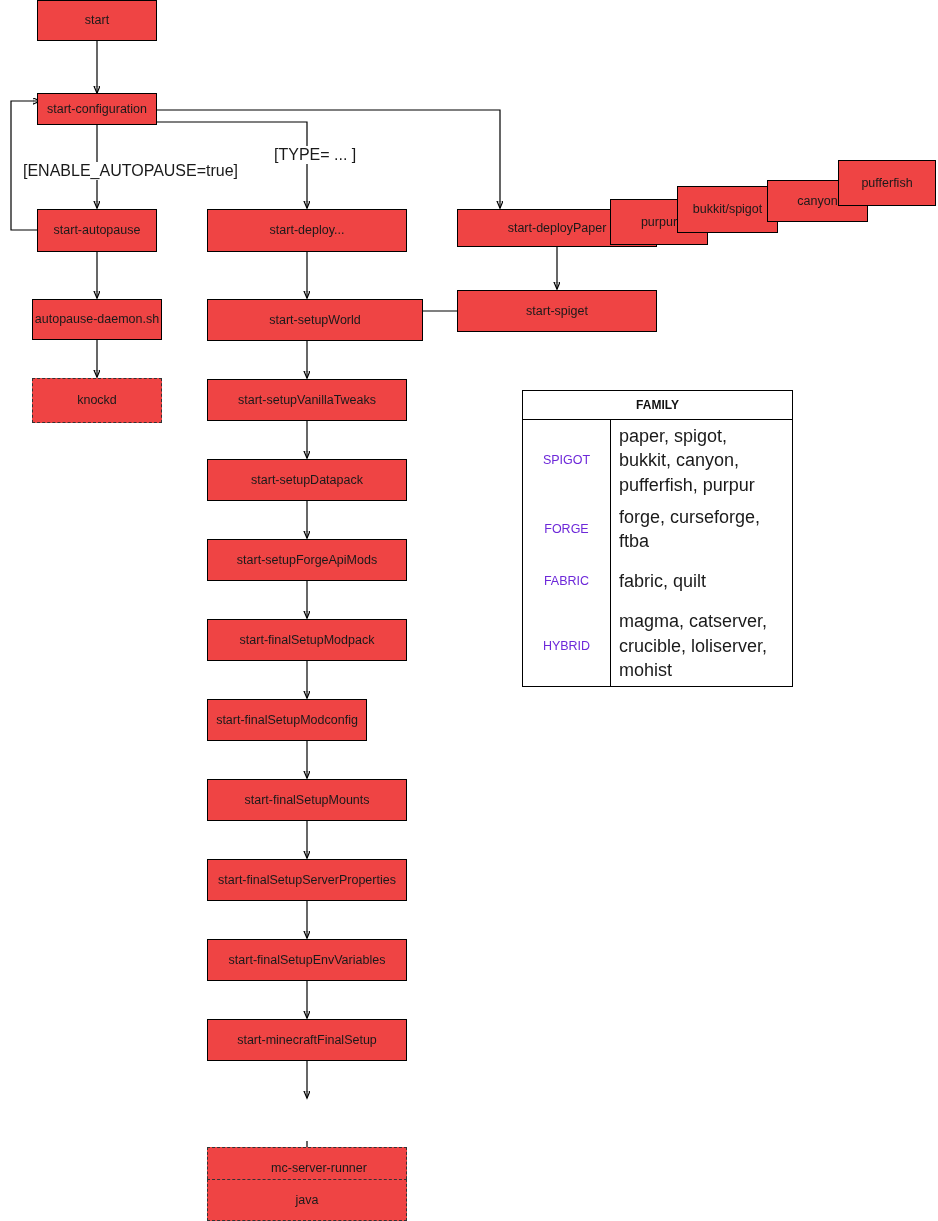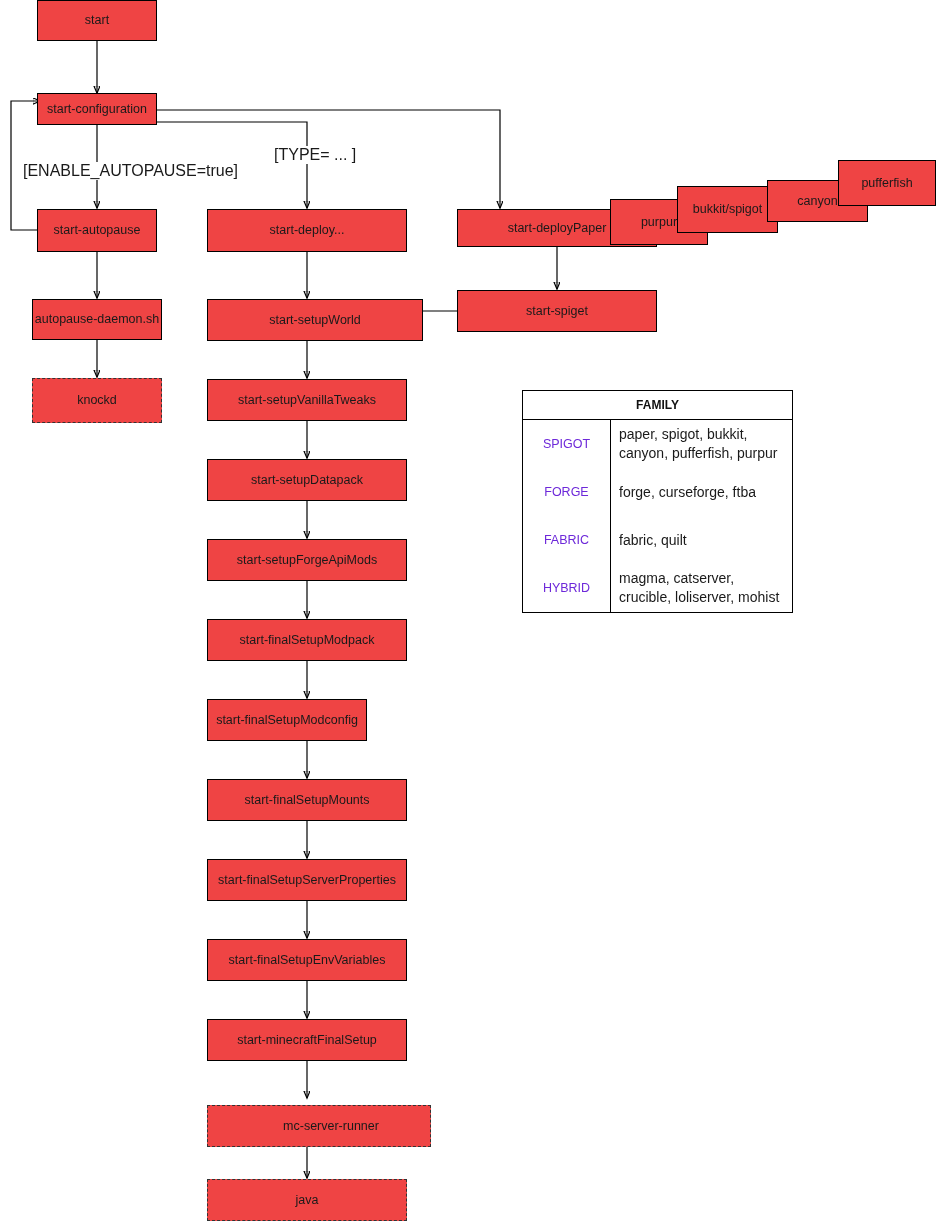--- a/index.html
+++ b/index.html
@@ -91,21 +91,21 @@
     justify-content: center;
     font-size: 12.5px;
     color: #6d28d9;
     padding: 4px 2px;
     box-sizing: border-box;
   }
   #family-table .fam-val {
     flex: 1;
     display: flex;
     align-items: center;
-    font-size: 14px;
+    font-size: 18px;
     color: #1a1a1a;
     padding: 4px 8px;
     box-sizing: border-box;
     line-height: 1.35;
   }
 </style>
 </head>
 <body>
 
 <div id="canvas">
@@ -231,21 +231,21 @@
   </div>
 
   <div class="node" style="left:207px; top:939px; width:200px; height:42px;">
     <span>start-finalSetupEnvVariables</span>
   </div>
 
   <div class="node" style="left:207px; top:1019px; width:200px; height:42px;">
     <span>start-minecraftFinalSetup</span>
   </div>
 
-  <div class="node dashed" style="left:207px; top:1105px; width:224px; height:42px;padding-left:24px;">
+  <div class="node dashed" style="left:207px; top:1147px; width:200px; height:42px;padding-left:24px;">
     <span>mc-server-runner</span>
   </div>
 
   <div class="node dashed" style="left:207px; top:1179px; width:200px; height:42px;">
     <span>java</span>
   </div>
 
   <div class="edge-label" style="left:22px; top:162px;">
     <span>[ENABLE_AUTOPAUSE=true]</span>
   </div>

